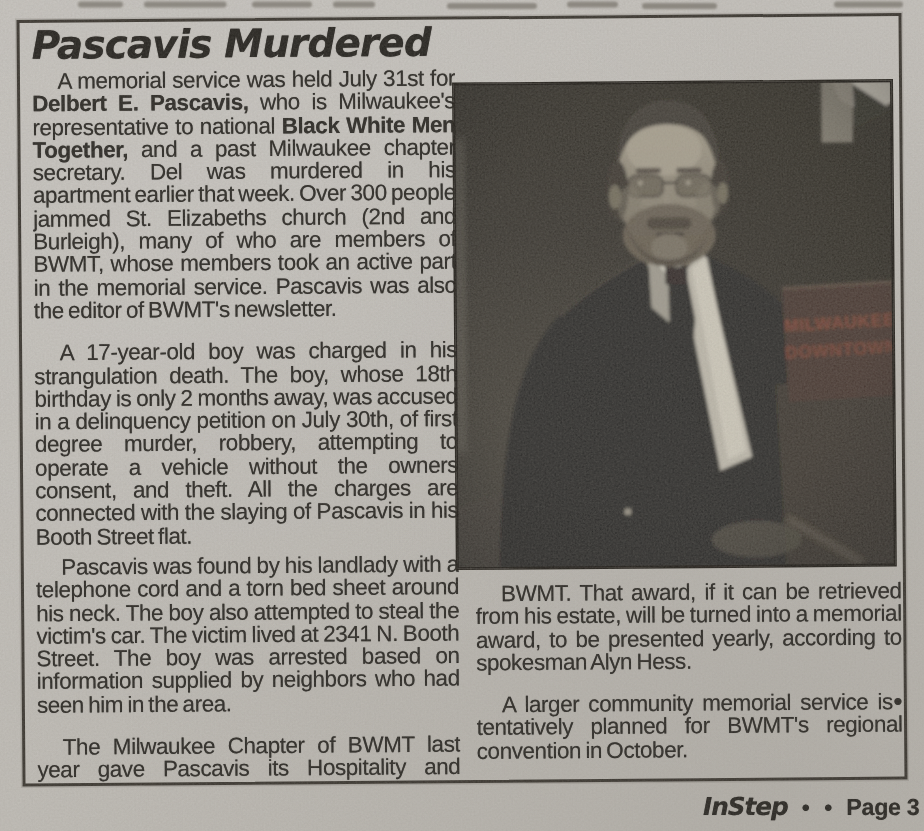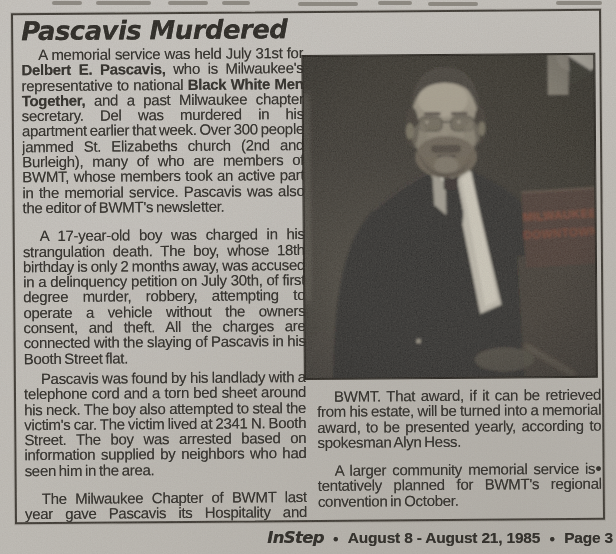--- a/index.html
+++ b/index.html
@@ -194,21 +194,20 @@
   <div class="col-right">
     <p class="body-par">BWMT. That award, if it can be retrieved from his estate, will be turned into a memorial award, to be presented yearly, according to spokesman Alyn Hess.</p>
     <p class="body-par gap"><span class="endmark">●</span><span>A larger community memorial service is tentatively planned for BWMT's regional convention in October.</span></p>
   </div>
 
 </div>
 
 <div class="page-footer">
   <span class="pub-logo">InStep</span>
   <span class="dot">●</span>
-  <span class="footer-text">August 8 - August 21, 1985</span>
   <span class="dot">●</span>
   <span class="footer-text">Page 3</span>
 </div>
 
 <svg class="grain" width="616" height="554">
   <filter id="paperNoise">
     <feTurbulence type="fractalNoise" baseFrequency="0.8" numOctaves="2" seed="11"></feTurbulence>
     <feColorMatrix type="matrix" values="0 0 0 0 0.30  0 0 0 0 0.28  0 0 0 0 0.25  0.45 0.45 0.45 0 0"></feColorMatrix>
   </filter>
   <rect width="616" height="554" filter="url(#paperNoise)" opacity="0.28"></rect>

